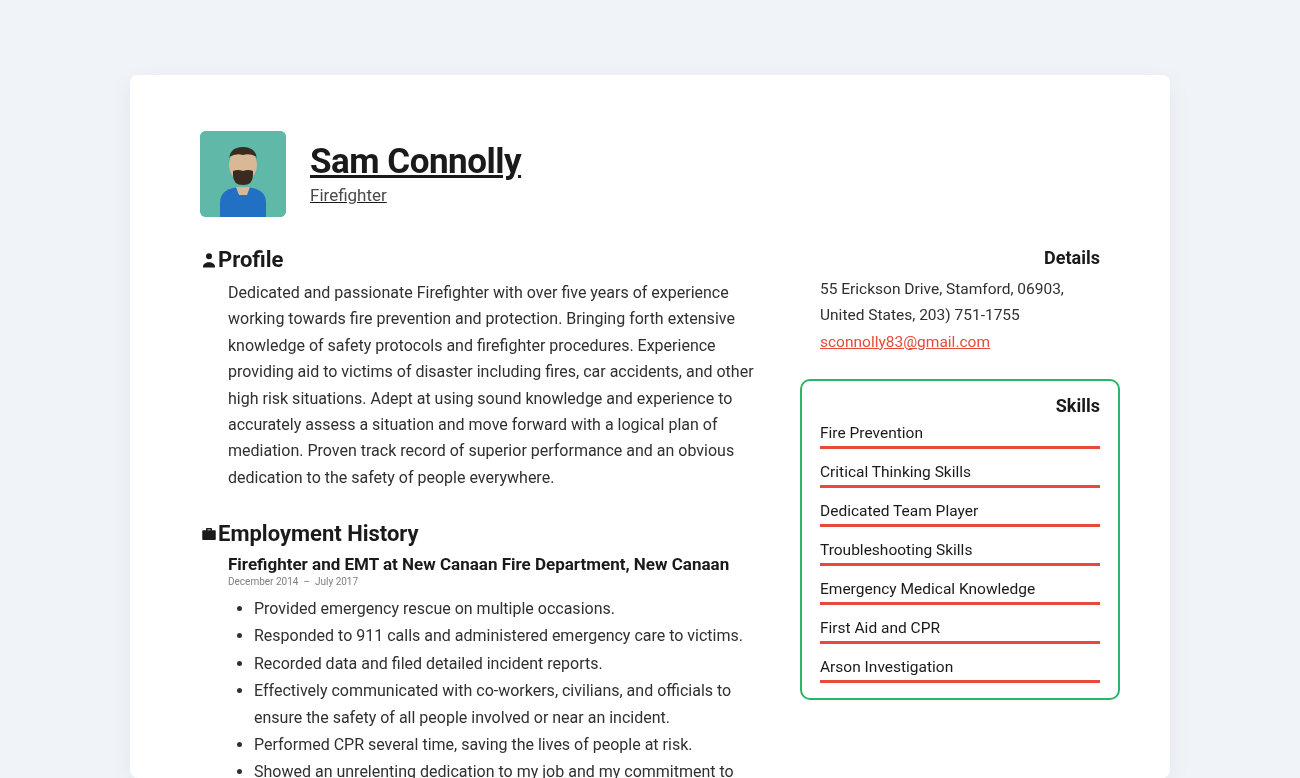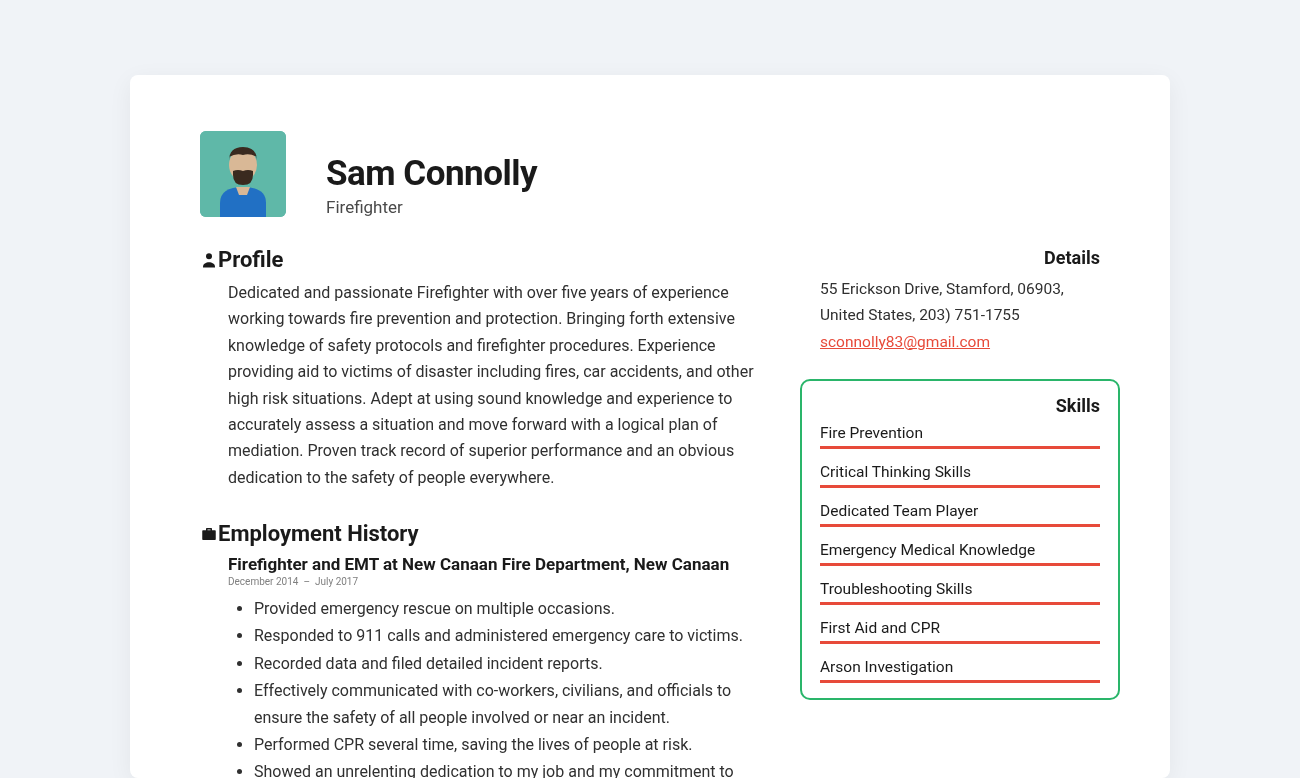--- a/index.html
+++ b/index.html
@@ -14,23 +14,24 @@
       max-width: 1040px;
       margin: 0 auto;
       border-radius: 8px;
       padding: 56px 70px 0 70px;
       box-shadow: 0 6px 24px rgba(0,0,0,0.06);
       overflow: hidden;
       height: 703px;
     }
     .header {
       display: flex;
-      align-items: flex-end;
-      gap: 40px;
+      align-items: center;
+      gap: 24px;
       margin-bottom: 30px;
+      text-decoration: underline;
     }
     .avatar {
       width: 86px;
       height: 86px;
       border-radius: 6px;
       background: #5fb8a8;
       position: relative;
       overflow: hidden;
       flex-shrink: 0;
     }
@@ -227,25 +228,25 @@
             </div>
             <div class="skill">
               <div class="skill-name">Critical Thinking Skills</div>
               <div class="skill-bar"></div>
             </div>
             <div class="skill">
               <div class="skill-name">Dedicated Team Player</div>
               <div class="skill-bar"></div>
             </div>
             <div class="skill">
+              <div class="skill-name">Troubleshooting Skills</div>
+              <div class="skill-bar"></div>
+            </div>
+            <div class="skill">
               <div class="skill-name">Emergency Medical Knowledge</div>
-              <div class="skill-bar"></div>
-            </div>
-            <div class="skill">
-              <div class="skill-name">Troubleshooting Skills</div>
               <div class="skill-bar"></div>
             </div>
             <div class="skill">
               <div class="skill-name">First Aid and CPR</div>
               <div class="skill-bar"></div>
             </div>
             <div class="skill">
               <div class="skill-name">Arson Investigation</div>
               <div class="skill-bar"></div>
             </div>

